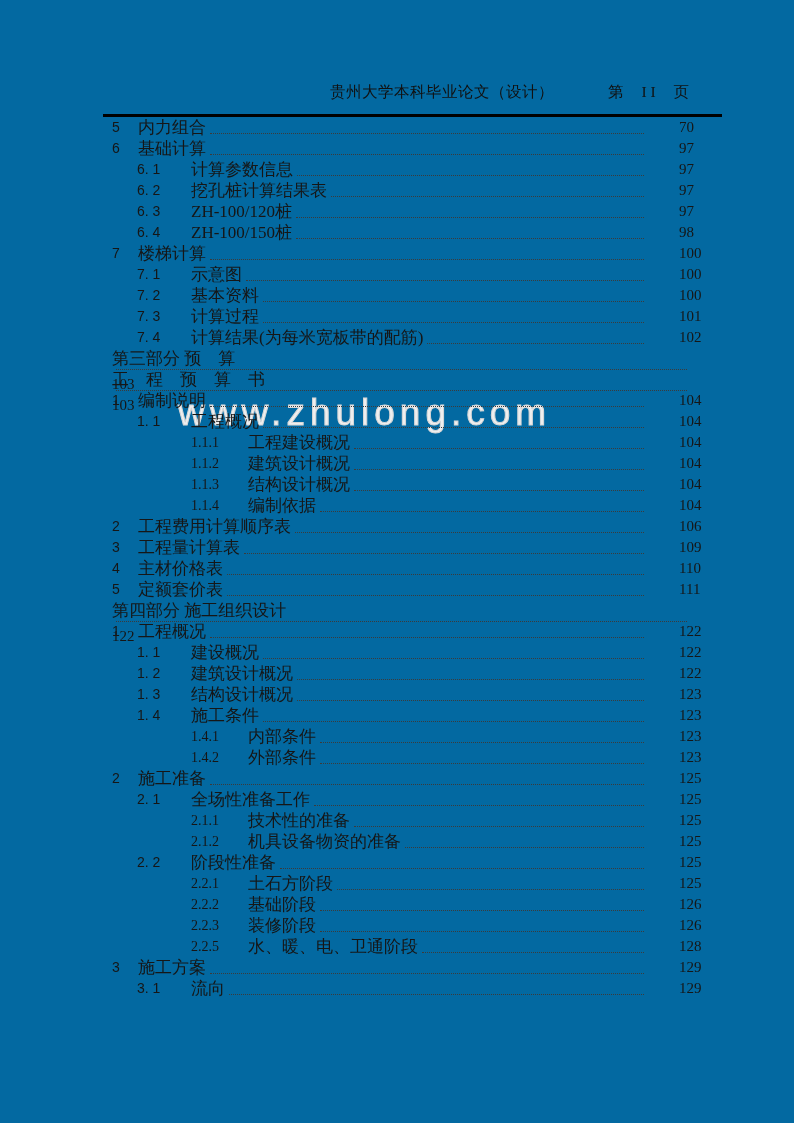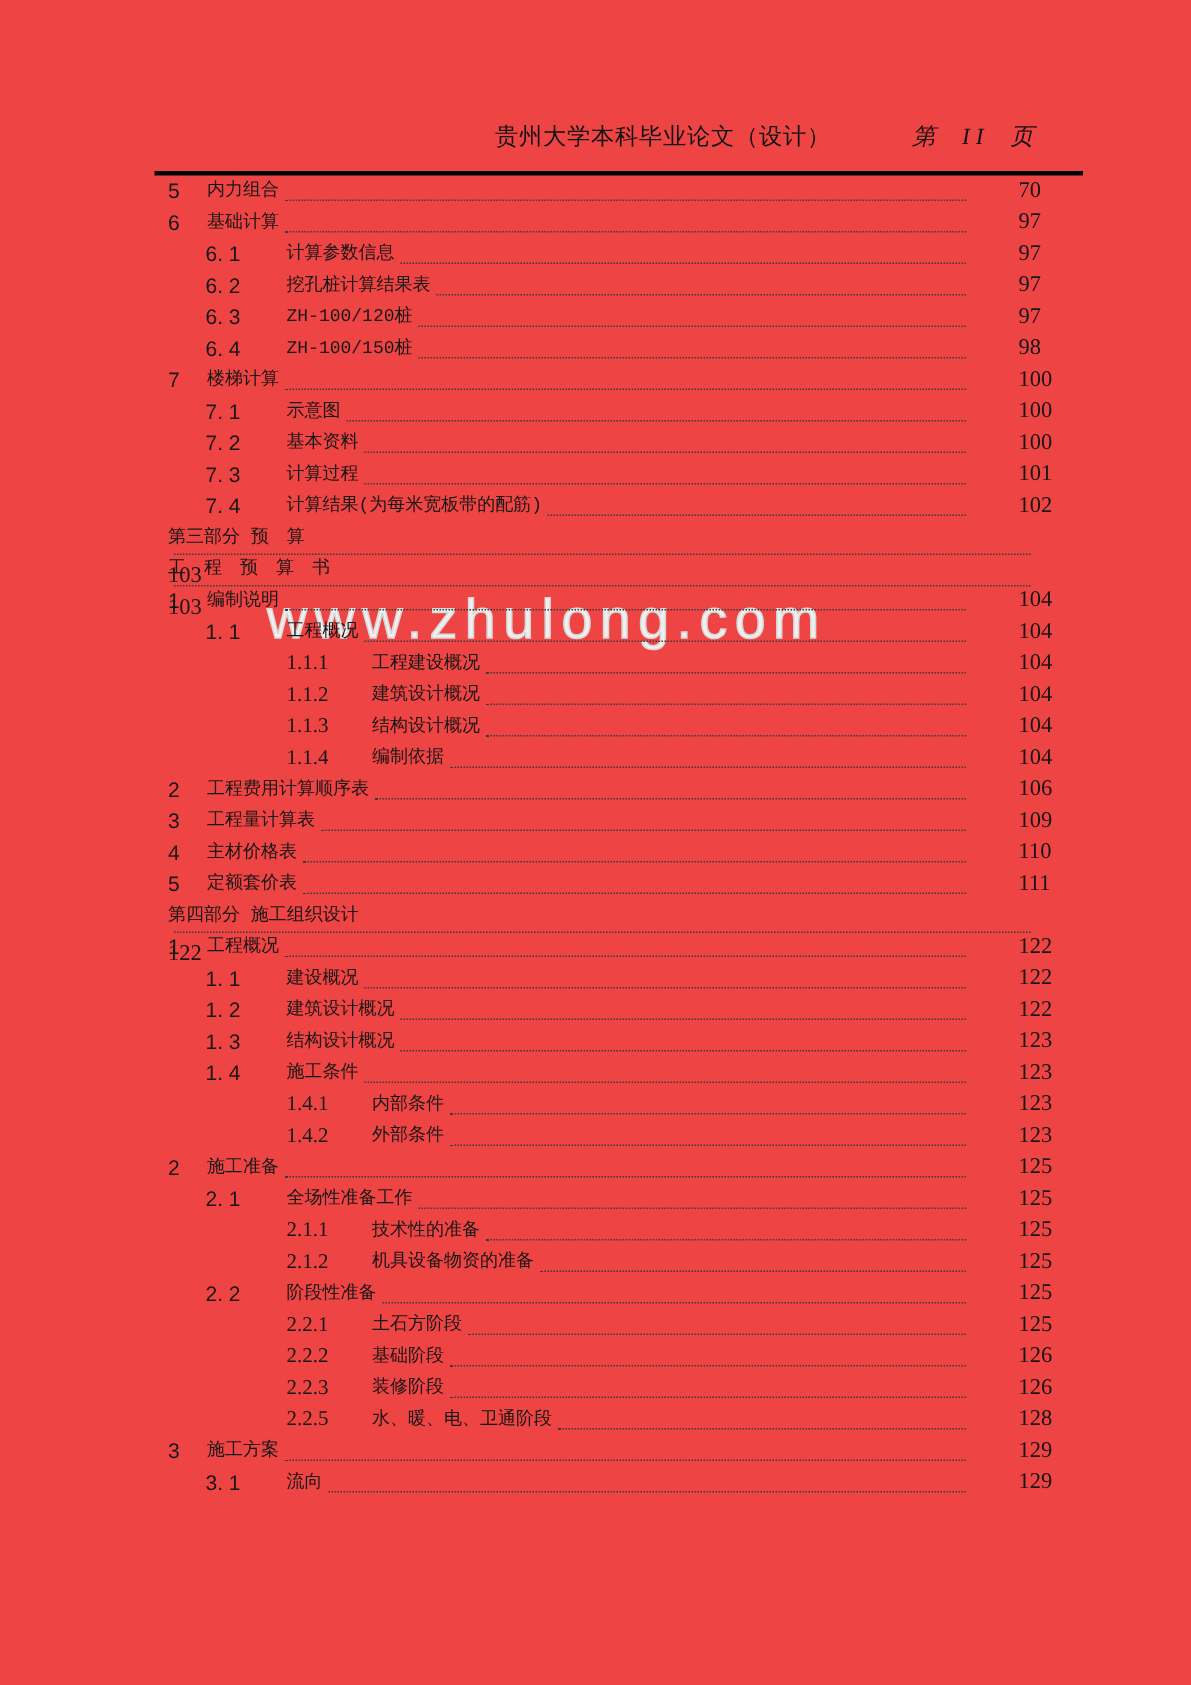--- a/index.html
+++ b/index.html
@@ -5,21 +5,21 @@
   html, body {
     margin: 0;
     padding: 0;
     background: #ffffff;
     font-family: "Liberation Serif", "DejaVu Serif", serif;
   }
   .page {
     position: relative;
     width: 794px;
     height: 1123px;
-    background: #ef4444;
+    background: #0369a1;
     overflow: hidden;
   }
   
   .header-title {
     position: absolute;
     left: 330px;
     top: 82px;
     font-size: 15.5px;
     line-height: 20px;
     color: #111;
@@ -29,21 +29,20 @@
   .header-page {
     position: absolute;
     left: 608px;
     top: 82px;
     font-size: 15.5px;
     line-height: 20px;
     color: #111;
     letter-spacing: 4px;
     word-spacing: 6px;
     white-space: nowrap;
-    font-style: italic;
   }
   .header-rule {
     position: absolute;
     left: 103px;
     top: 114px;
     width: 619px;
     height: 2.6px;
     background: #000;
   }
   
@@ -76,23 +75,22 @@
     color: #161616;
     white-space: nowrap;
   }
   .toc-row .num {
     flex: none;
     font-size: 14px;
     color: #161616;
   }
   .toc-row .title {
     flex: none;
-    font-size: 12px;
+    font-size: 17px;
     color: #161616;
-    font-family: Liberation Mono, monospace;
   }
   .toc-row .leader {
     flex: 1 1 auto;
     min-width: 10px;
     margin: 0 35px 4px 4px;
     border-bottom: 1.6px dotted #3b3b3b;
   }
   .toc-row .page-num {
     flex: none;
     width: 40px;

